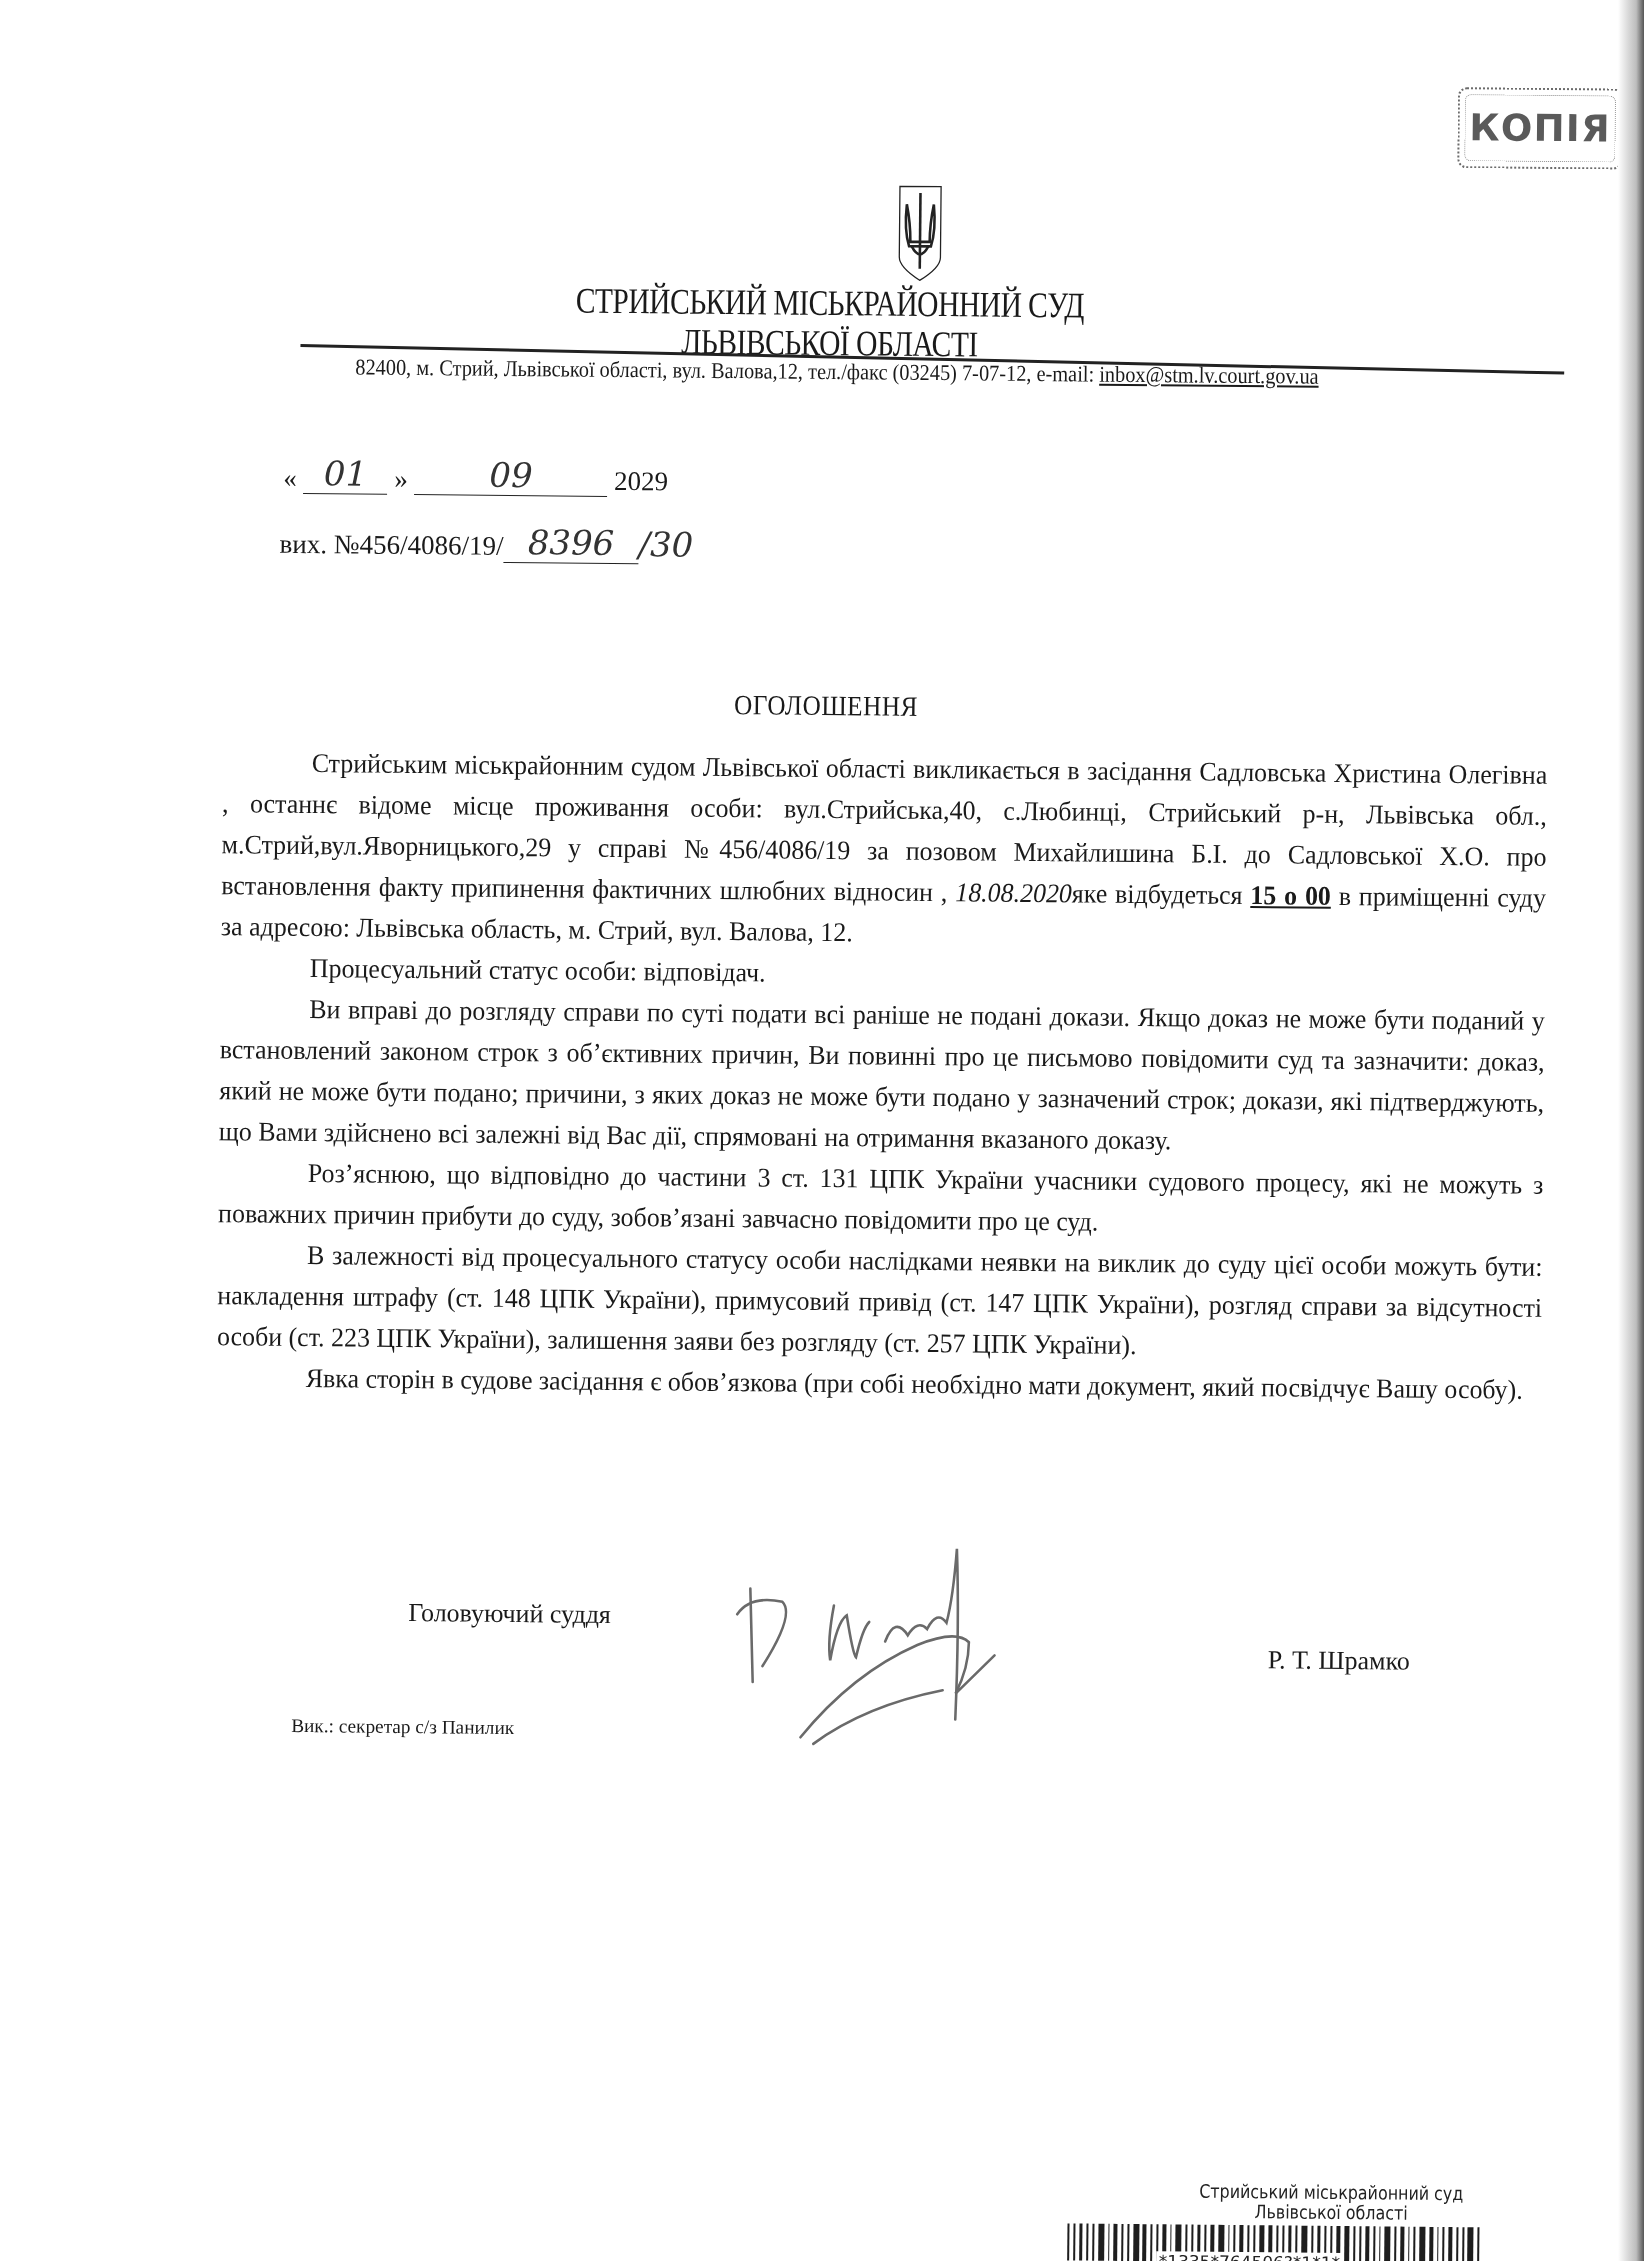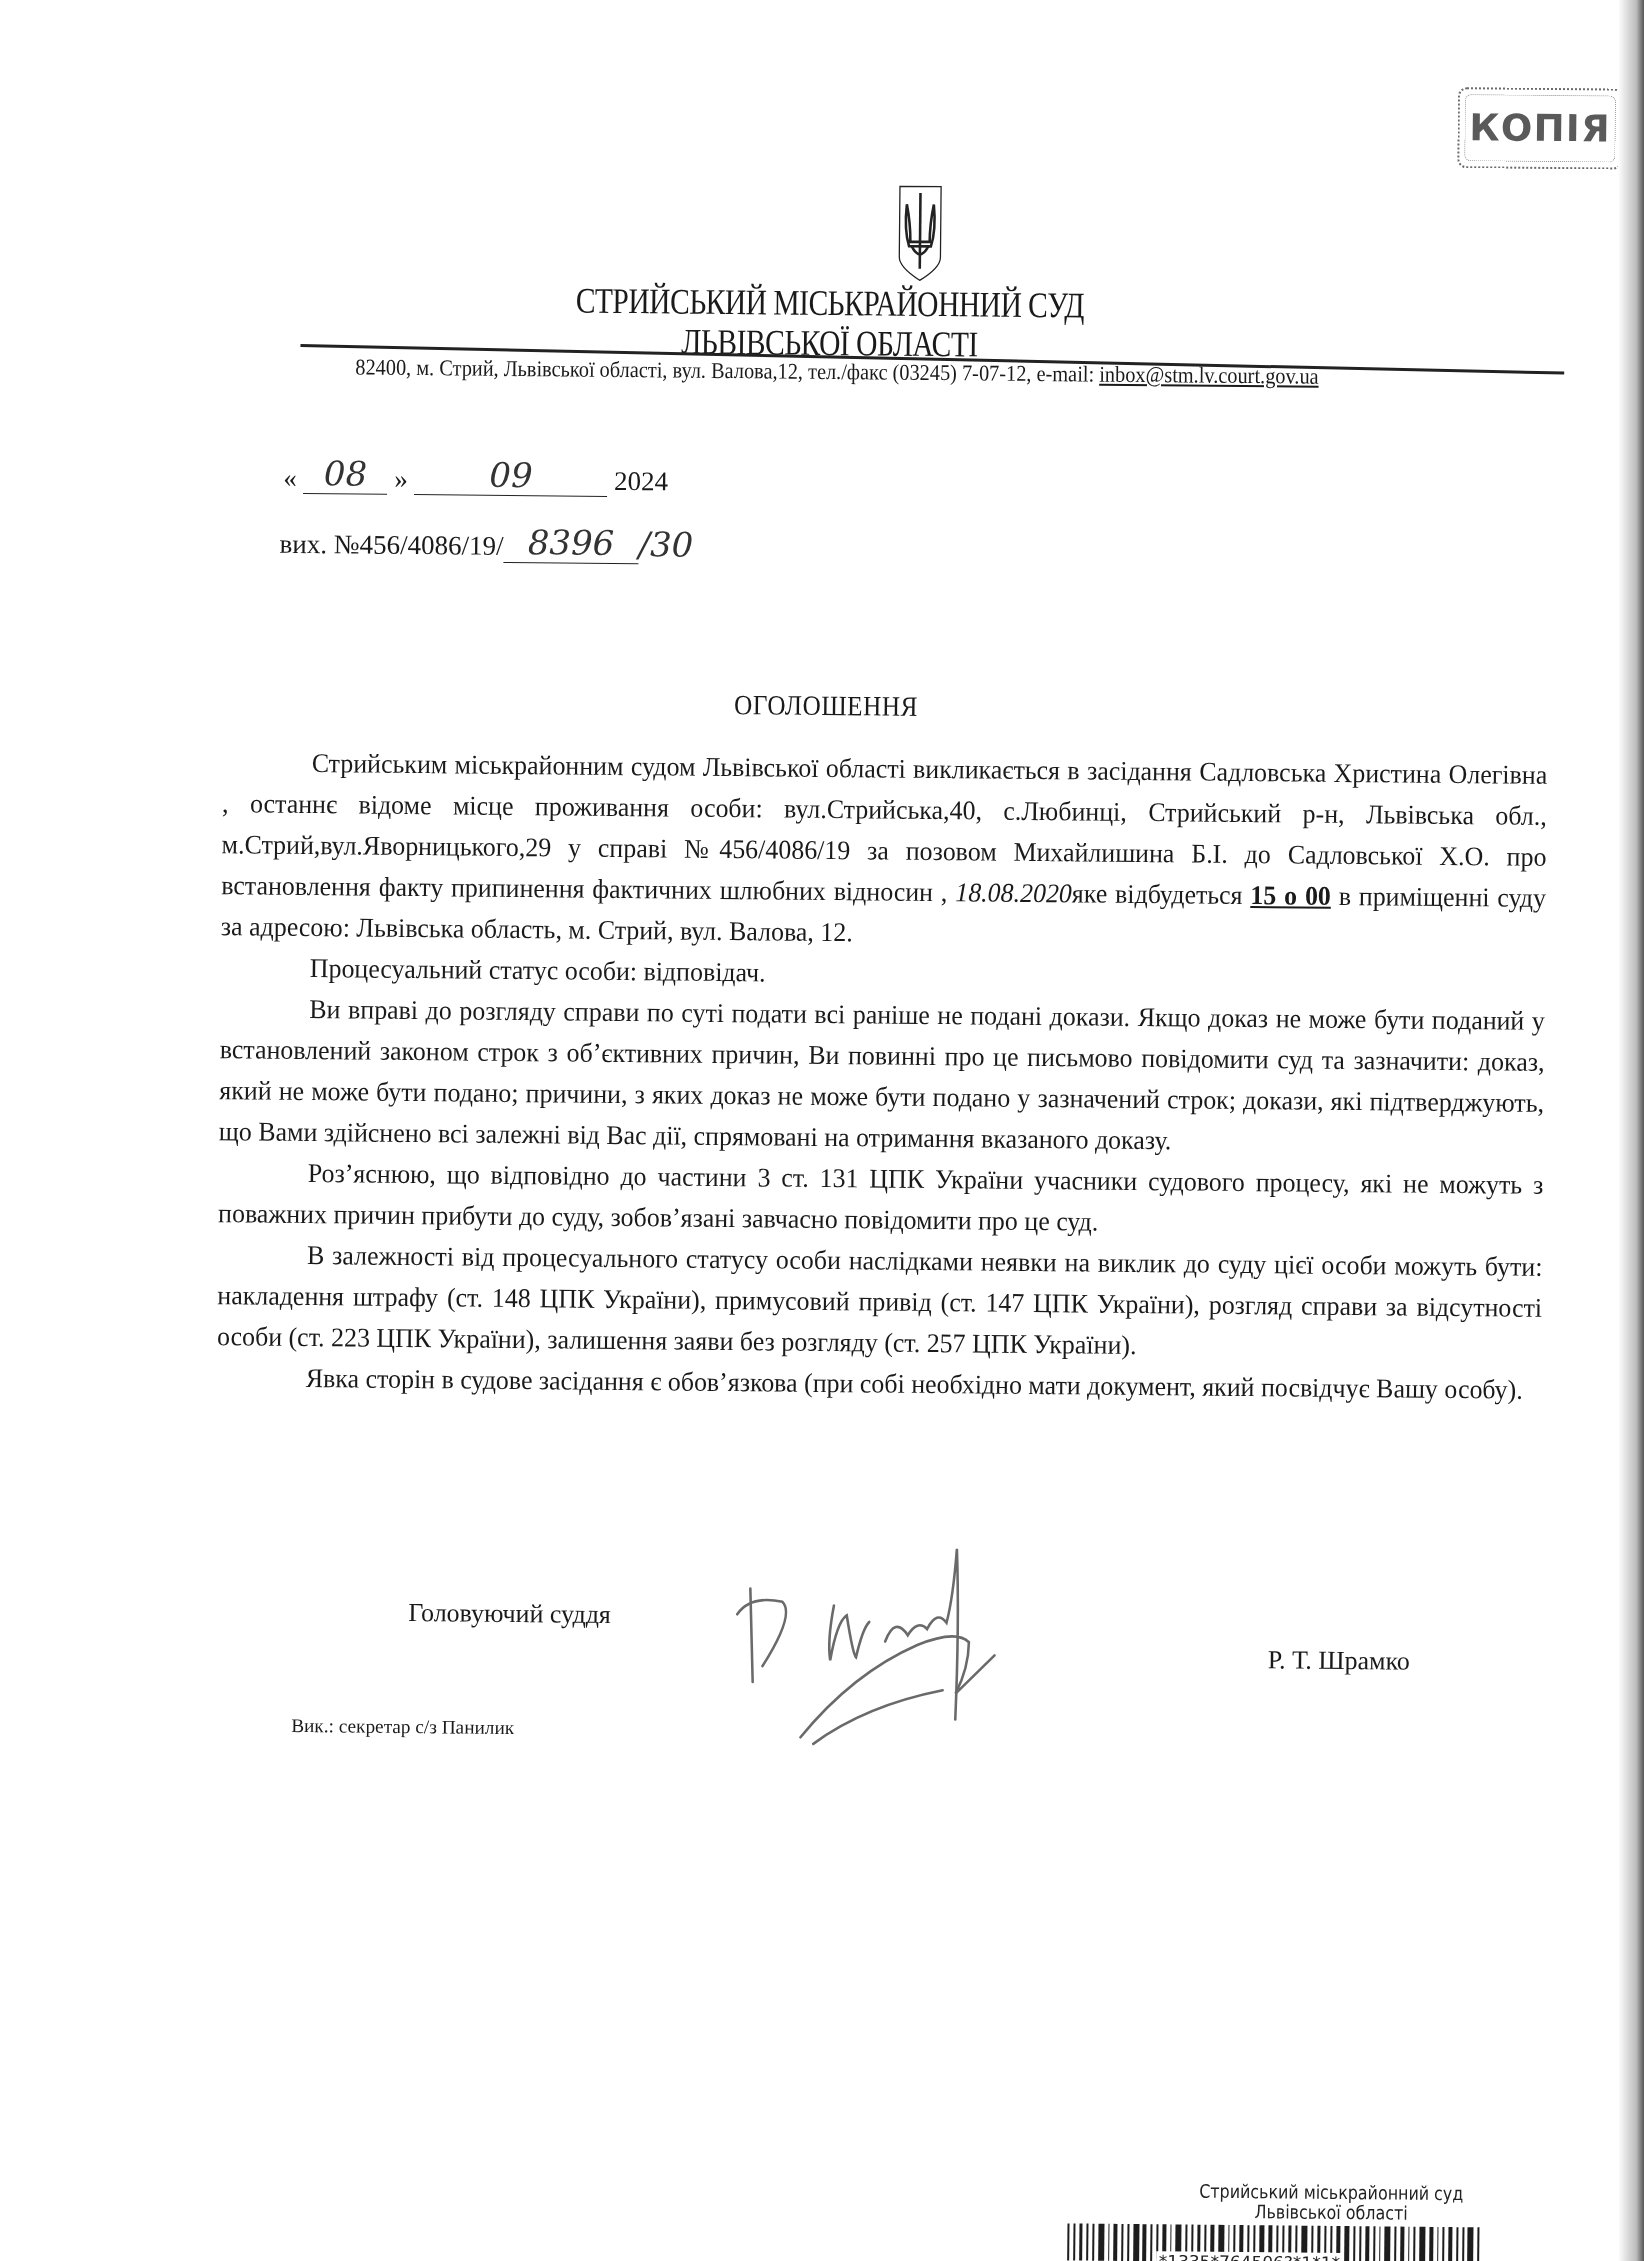--- a/index.html
+++ b/index.html
@@ -80,24 +80,24 @@
 
   <div class="court-title t1">СТРИЙСЬКИЙ МІСЬКРАЙОННИЙ СУД</div>
   <div class="court-title t2">ЛЬВІВСЬКОЇ ОБЛАСТІ</div>
   <div class="rule-thick"></div>
   <div class="address">
     <span>82400, м. Стрий, Львівської області, вул. Валова,12, тел./факс (03245) 7-07-12, e-mail: </span><span class="email">inbox@stm.lv.court.gov.ua</span>
   </div>
 
   <div class="date-line">
     <span>«</span>
-    <span class="blank" style="width:84px"><span class="hand">08</span></span>
+    <span class="blank" style="width:84px"><span class="hand">01</span></span>
     <span>»</span>
     <span class="blank" style="width:193px"><span class="hand">09</span></span>
-    <span>2024</span>
+    <span>2029</span>
   </div>
 
   <div class="ref-line">
     <span>вих. №456/4086/19/</span><span class="blank" style="width:135px"><span class="hand">8396</span></span><span class="hand">/30</span>
   </div>
 
   <div class="heading">ОГОЛОШЕННЯ</div>
 
   <div class="body">
     <p><span>Стрийським міськрайонним судом Львівської області викликається в засідання   Садловська Христина Олегівна , останнє відоме місце проживання особи: вул.Стрийська,40,   с.Любинці, Стрийський р-н, Львівська обл., м.Стрий,вул.Яворницького,29 у справі №456/4086/19 за позовом Михайлишина Б.І. до Садловської Х.О. про встановлення факту припинення фактичних шлюбних відносин  , </span><span class="dt">18.08.2020</span><span>яке відбудеться </span><span class="tm">15 о 00</span><span> в приміщенні суду за адресою: Львівська область, м. Стрий, вул. Валова, 12.</span></p>

